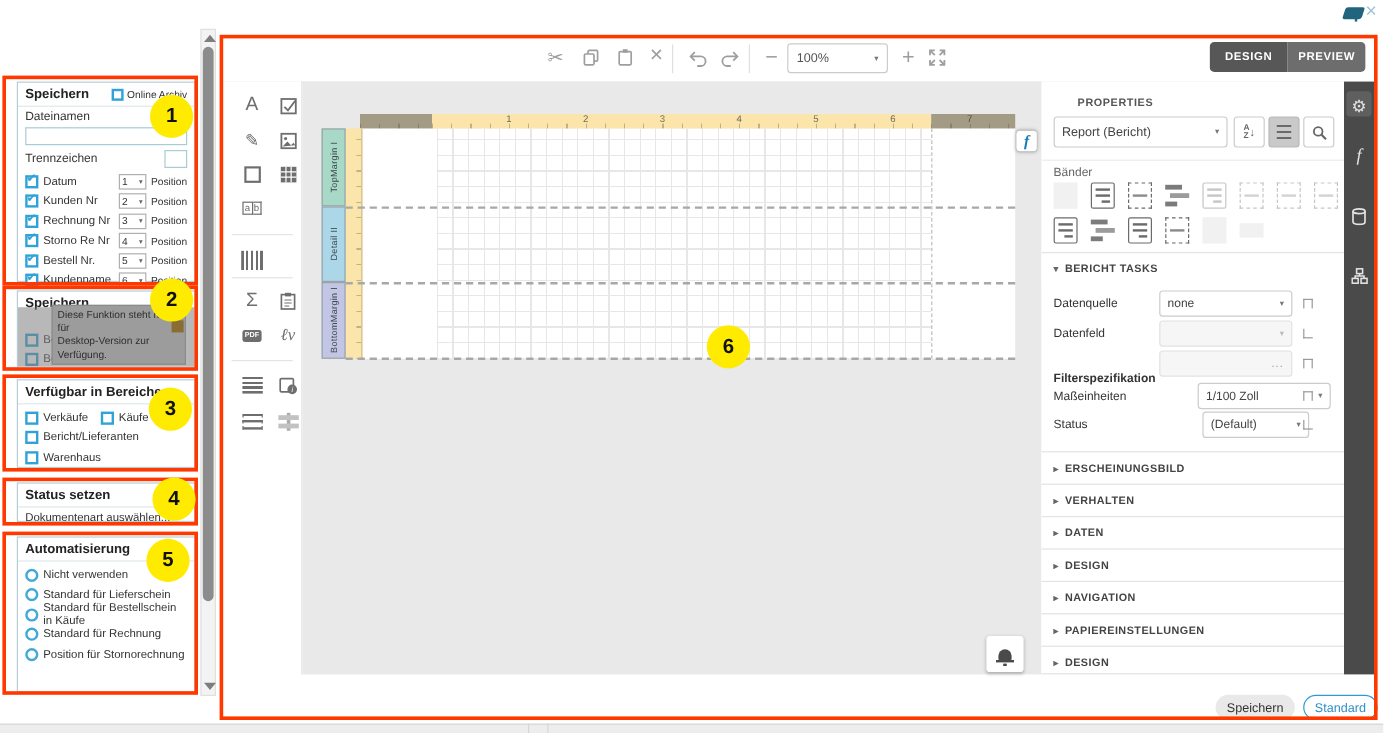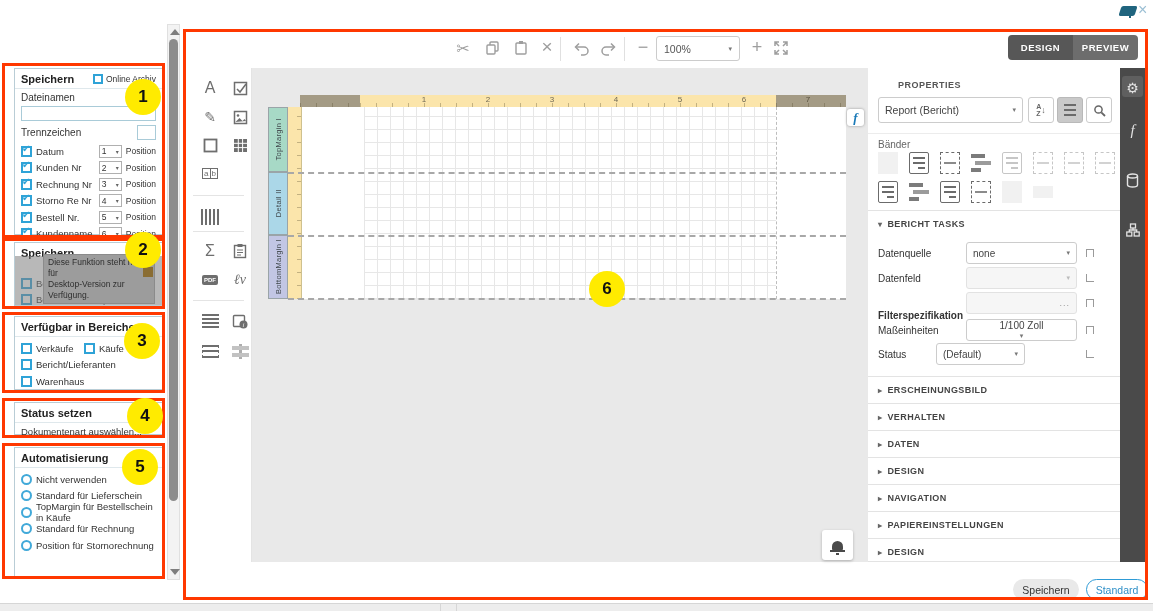--- a/index.html
+++ b/index.html
@@ -227,21 +227,21 @@
     <div class="frow">
       <span class="radio"></span>
       <span>Nicht verwenden</span>
     </div>
     <div class="frow">
       <span class="radio"></span>
       <span>Standard für Lieferschein</span>
     </div>
     <div class="frow">
       <span class="radio"></span>
-      <span>TopMargin für Bestellschein in Käufe</span>
+      <span>Standard für Bestellschein in Käufe</span>
     </div>
     <div class="frow">
       <span class="radio"></span>
       <span>Standard für Rechnung</span>
     </div>
     <div class="frow">
       <span class="radio"></span>
       <span>Position für Stornorechnung</span>
     </div>
   </div>
@@ -465,28 +465,28 @@
   <div class="mk c" style="left:1086px; top:274px;"></div>
 
   <div class="taskrow-label" style="top:298px; font-weight:bold;margin-top:12px;">Filterspezifikation</div>
   <div class="psel dis" style="left:966px; top:292px; width:111px; height:22px; font-size:10px;">
     <span></span>
       <span style="font-size:9px; color:#999; letter-spacing:1px;">...</span>
   </div>
   <div class="mk t" style="left:1086px; top:299px;"></div>
 
   <div class="taskrow-label" style="top:325px;">Maßeinheiten</div>
-  <div class="psel" style="left:966px; top:319px; width:111px; height:22px; font-size:10px;flex-direction:column;">
+  <div class="psel" style="left:998px; top:319px; width:111px; height:22px; font-size:10px;">
     <span>1/100 Zoll</span>
       <span class="car">▾</span>
   </div>
   <div class="mk t" style="left:1086px; top:326px;"></div>
 
   <div class="taskrow-label" style="top:349px;">Status</div>
-  <div class="psel" style="left:936px; top:343px; width:89px; height:22px; font-size:10px;">
+  <div class="psel" style="left:1002px; top:343px; width:89px; height:22px; font-size:10px;">
     <span>(Default)</span>
       <span class="car">▾</span>
   </div>
   <div class="mk c" style="left:1086px; top:350px;"></div>
 
   <div class="secthead" style="top:376px;">
       <span class="arrowr">▸</span>
       <span>ERSCHEINUNGSBILD</span>
     </div>
   <div class="secthead" style="top:403px;">

